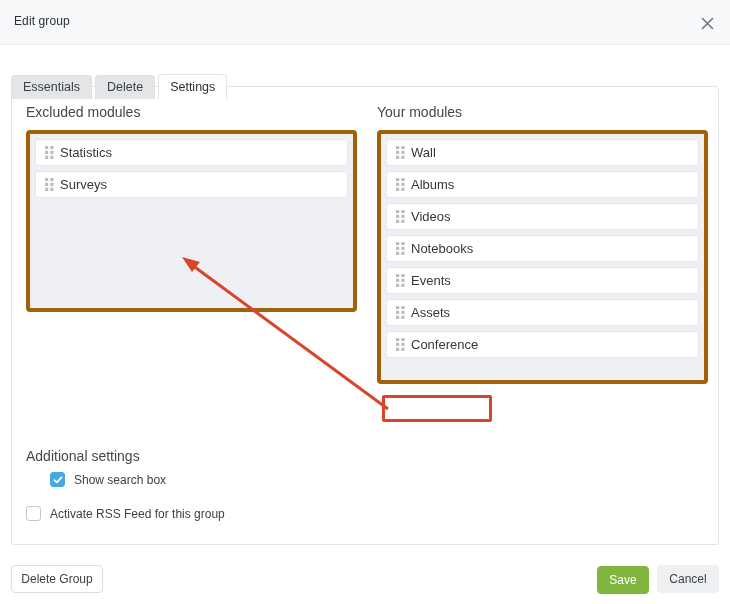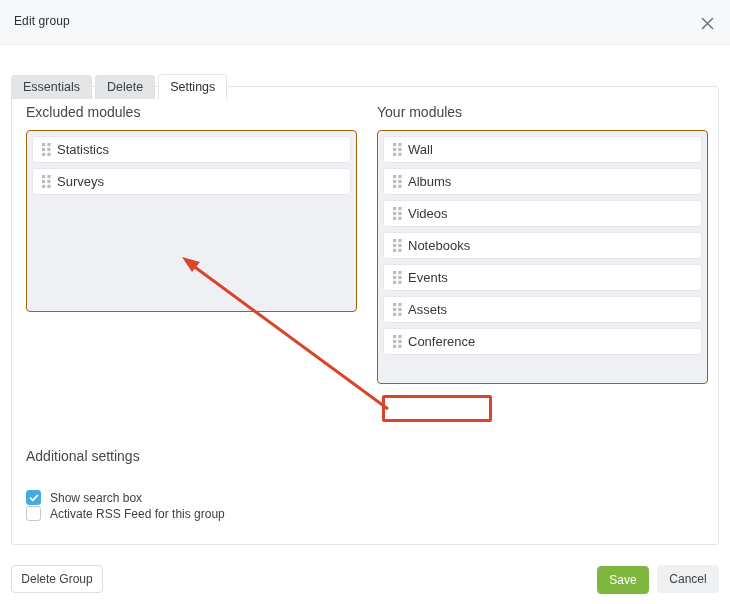--- a/index.html
+++ b/index.html
@@ -105,21 +105,21 @@
     text-align: right;
   }
   #excluded-label { left: 26px; top: 104px; }
   #yours-label    { left: 377px; top: 104px; }
 
   
   .module-list {
     position: absolute;
     box-sizing: border-box;
     background: #eff0f4;
-    border: 1px solid #a16207;
+    border: 4px solid #a16207;
     border-radius: 4px;
     padding: 5px;
   }
   #excluded-list {
     left: 26px; top: 130px;
     width: 331px; height: 182px;
   }
   #your-list {
     left: 377px; top: 130px;
     width: 331px; height: 254px;
@@ -159,21 +159,21 @@
   }
   .check-row {
     position: absolute;
     left: 26px;
     display: flex;
     align-items: center;
     font-size: 12px;
     color: #3c4247;
     cursor: pointer;
   }
-  #check-row-0 { top: 490px; }
+  #check-row-0 { top: 472px; margin-left: 24px; }
   #check-row-1 { top: 506px; }
 
   .checkbox {
     width: 15px; height: 15px;
     border-radius: 3px;
     border: 1px solid #c3c8cc;
     background: #ffffff;
     box-sizing: border-box;
     margin-right: 9px;
     flex: 0 0 auto;

